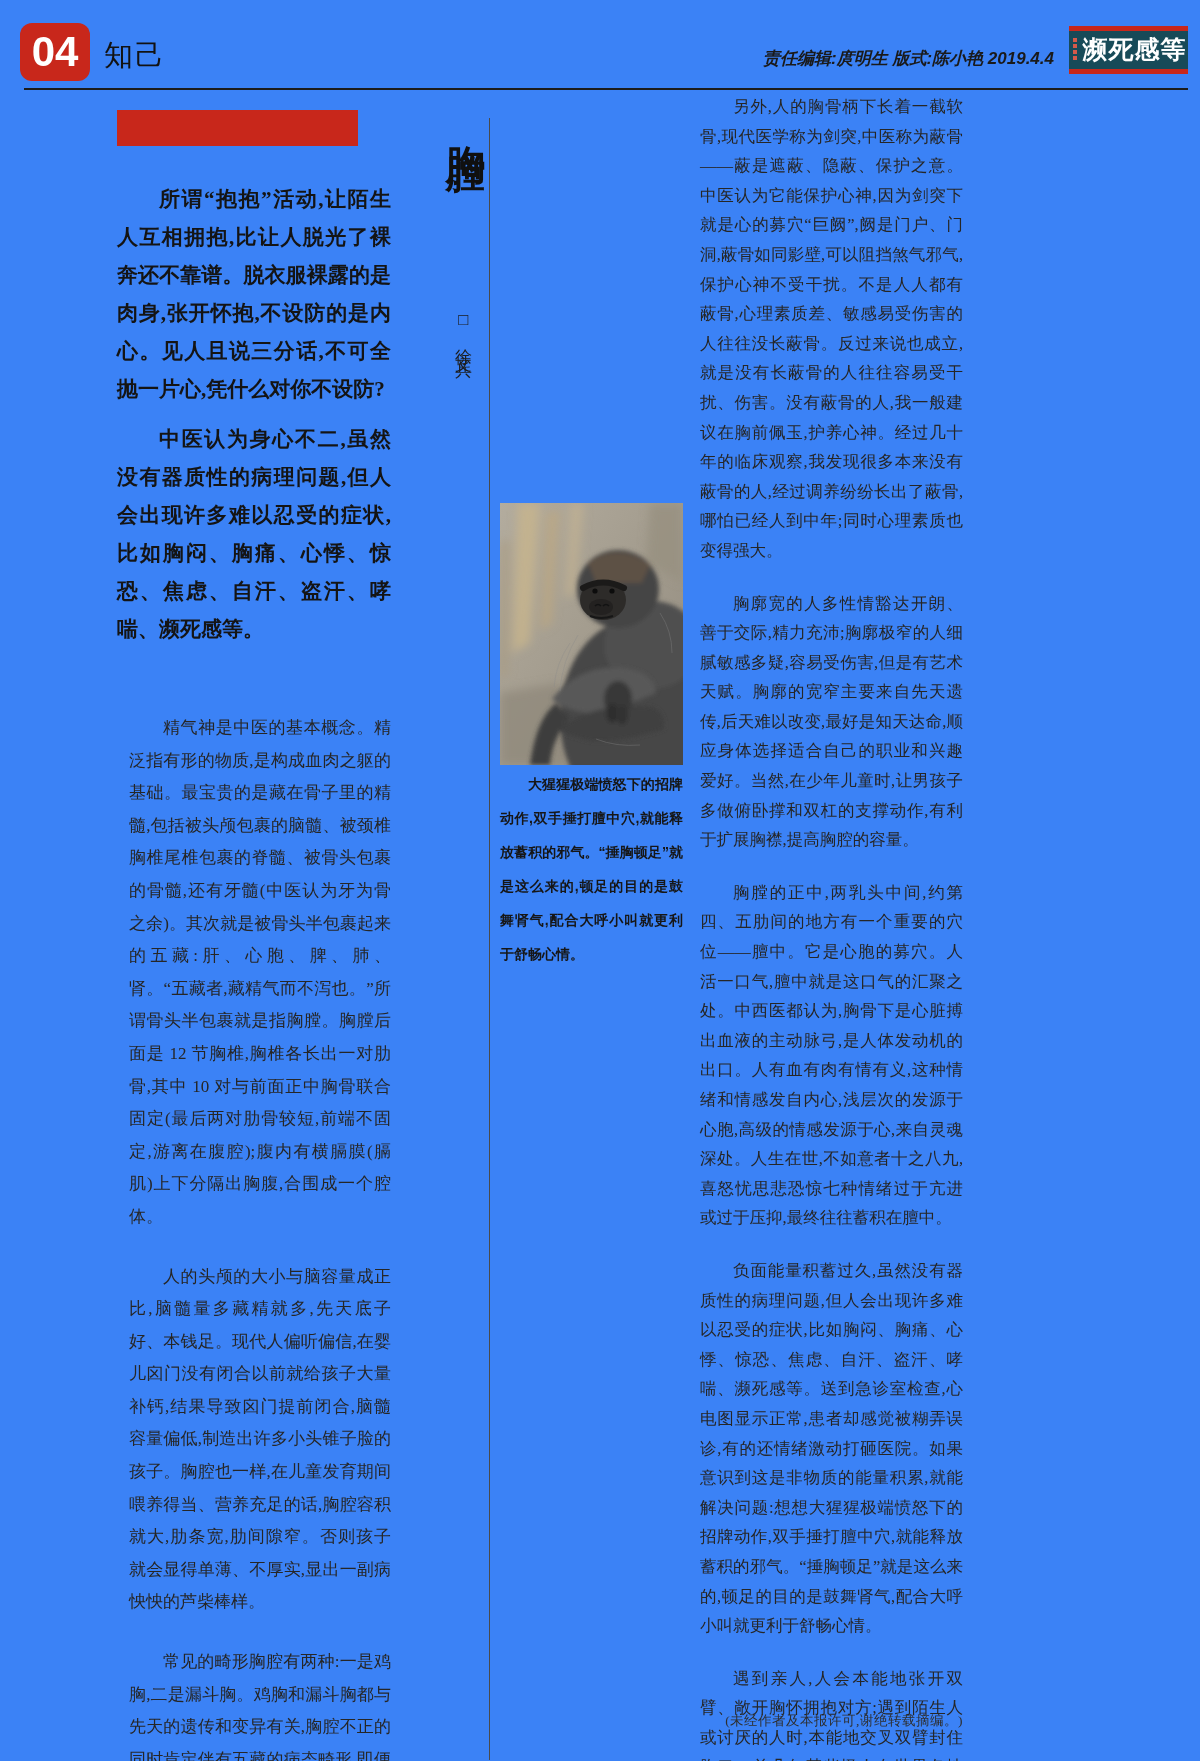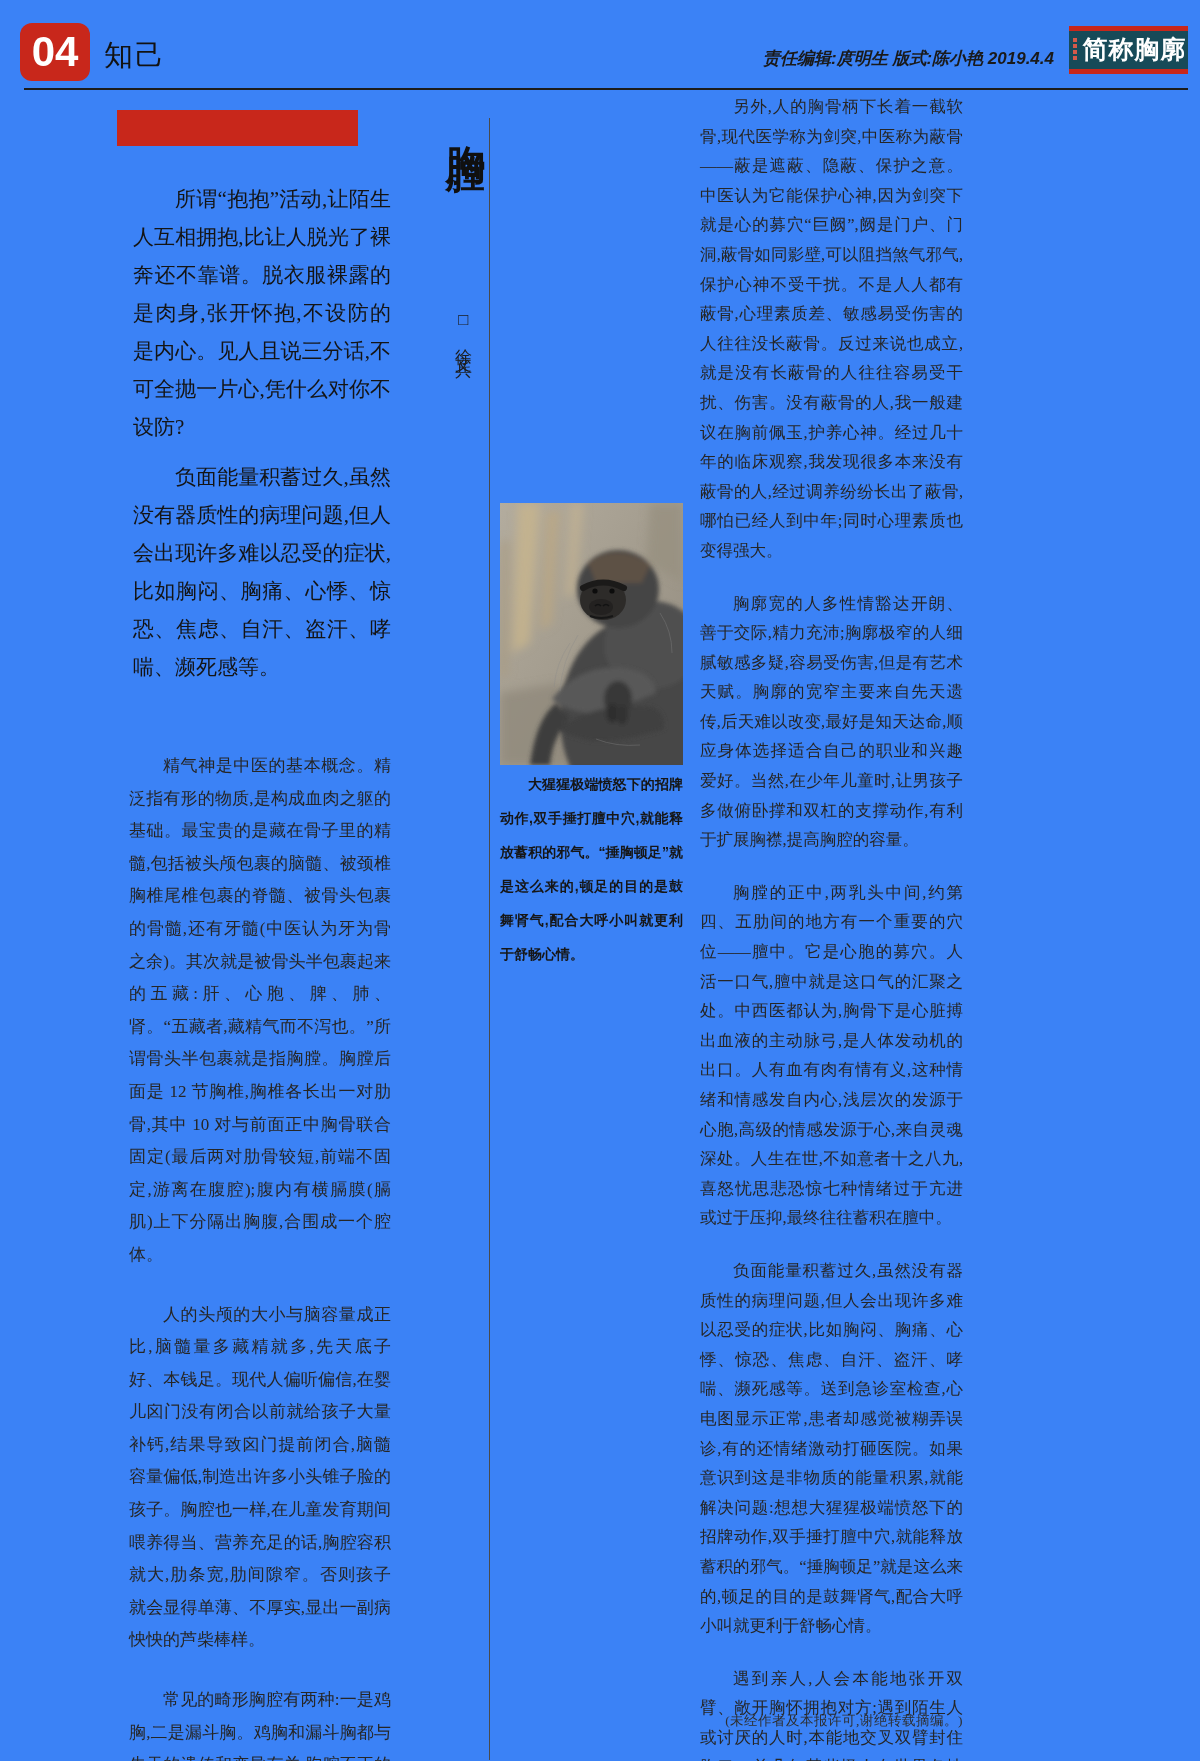--- a/index.html
+++ b/index.html
@@ -46,22 +46,22 @@
     position:absolute;left:4px;top:7px;display:flex;flex-direction:column;gap:2px;
   }
   .masthead-marks i{display:block;width:4px;height:4px;background:#d4594a;}
   .header-rule{
     position:absolute;left:24px;top:88px;width:1164px;height:2px;background:#1c1c1c;
   }
   
   .col1{position:absolute;left:117px;top:110px;width:274px;}
   .lead-red-box{width:241px;height:36px;background:#c8271b;margin-bottom:34px;}
   .lead p{
-    margin:0 0 12px 16px;
-    font-size:21px;line-height:38px;font-weight:normal;color:#141414;
+    margin:0 0 12px 0;
+    font-size:21px;line-height:38px;font-weight:bold;color:#141414;
     text-align:justify;text-indent:2em;
   }
   .col1-body{margin-top:64px;}
   .body-par{
     margin:0 0 27px 12px;
     font-size:17px;line-height:32.6px;color:#262626;
     text-align:justify;text-indent:2em;
   }
   
   .title-divider{
@@ -108,29 +108,29 @@
   </div>
   <div class="section-label">知己</div>
   <div class="editors-line">责任编辑:庹明生  版式:陈小艳  2019.4.4</div>
   <div class="masthead">
     <span class="masthead-marks">
         <i></i>
         <i></i>
         <i></i>
         <i></i>
       </span>
-    <span class="masthead-title">简称胸廓</span>
+    <span class="masthead-title">濒死感等</span>
   </div>
   <div class="header-rule"></div>
 
   <div class="col1">
     <div class="lead-red-box"></div>
     <div class="lead">
       <p>所谓“抱抱”活动,让陌生人互相拥抱,比让人脱光了裸奔还不靠谱。脱衣服裸露的是肉身,张开怀抱,不设防的是内心。见人且说三分话,不可全抛一片心,凭什么对你不设防?</p>
-      <p>负面能量积蓄过久,虽然没有器质性的病理问题,但人会出现许多难以忍受的症状,比如胸闷、胸痛、心悸、惊恐、焦虑、自汗、盗汗、哮喘、濒死感等。</p>
+      <p>中医认为身心不二,虽然没有器质性的病理问题,但人会出现许多难以忍受的症状,比如胸闷、胸痛、心悸、惊恐、焦虑、自汗、盗汗、哮喘、濒死感等。</p>
     </div>
     <div class="col1-body">
       <p class="body-par">精气神是中医的基本概念。精泛指有形的物质,是构成血肉之躯的基础。最宝贵的是藏在骨子里的精髓,包括被头颅包裹的脑髓、被颈椎胸椎尾椎包裹的脊髓、被骨头包裹的骨髓,还有牙髓(中医认为牙为骨之余)。其次就是被骨头半包裹起来的五藏:肝、心胞、脾、肺、肾。“五藏者,藏精气而不泻也。”所谓骨头半包裹就是指胸膛。胸膛后面是 12 节胸椎,胸椎各长出一对肋骨,其中 10 对与前面正中胸骨联合固定(最后两对肋骨较短,前端不固定,游离在腹腔);腹内有横膈膜(膈肌)上下分隔出胸腹,合围成一个腔体。</p>
       <p class="body-par">人的头颅的大小与脑容量成正比,脑髓量多藏精就多,先天底子好、本钱足。现代人偏听偏信,在婴儿囟门没有闭合以前就给孩子大量补钙,结果导致囟门提前闭合,脑髓容量偏低,制造出许多小头锥子脸的孩子。胸腔也一样,在儿童发育期间喂养得当、营养充足的话,胸腔容积就大,肋条宽,肋间隙窄。否则孩子就会显得单薄、不厚实,显出一副病怏怏的芦柴棒样。</p>
       <p class="body-par">常见的畸形胸腔有两种:一是鸡胸,二是漏斗胸。鸡胸和漏斗胸都与先天的遗传和变异有关,胸腔不正的同时肯定伴有五藏的病态畸形,即便做了胸腔骨骼的整形,内科疾病的治疗也不容忽视。影响胸腔容积的另一个重要因素就是胸腔底部胸骨柄下两条肋骨的夹角,简称胸廓。有的人很宽、很平,几近 180 度;有的人很窄,几乎容不下一根手指。普通人胸廓夹角一般在 30 度到 60 度之间。中医认为身心不二,性格、情绪的物质基础都是肉身,</p>
     </div>
   </div>
 
   <div class="title-divider"></div>
   <div class="article-title">胸膛</div>

